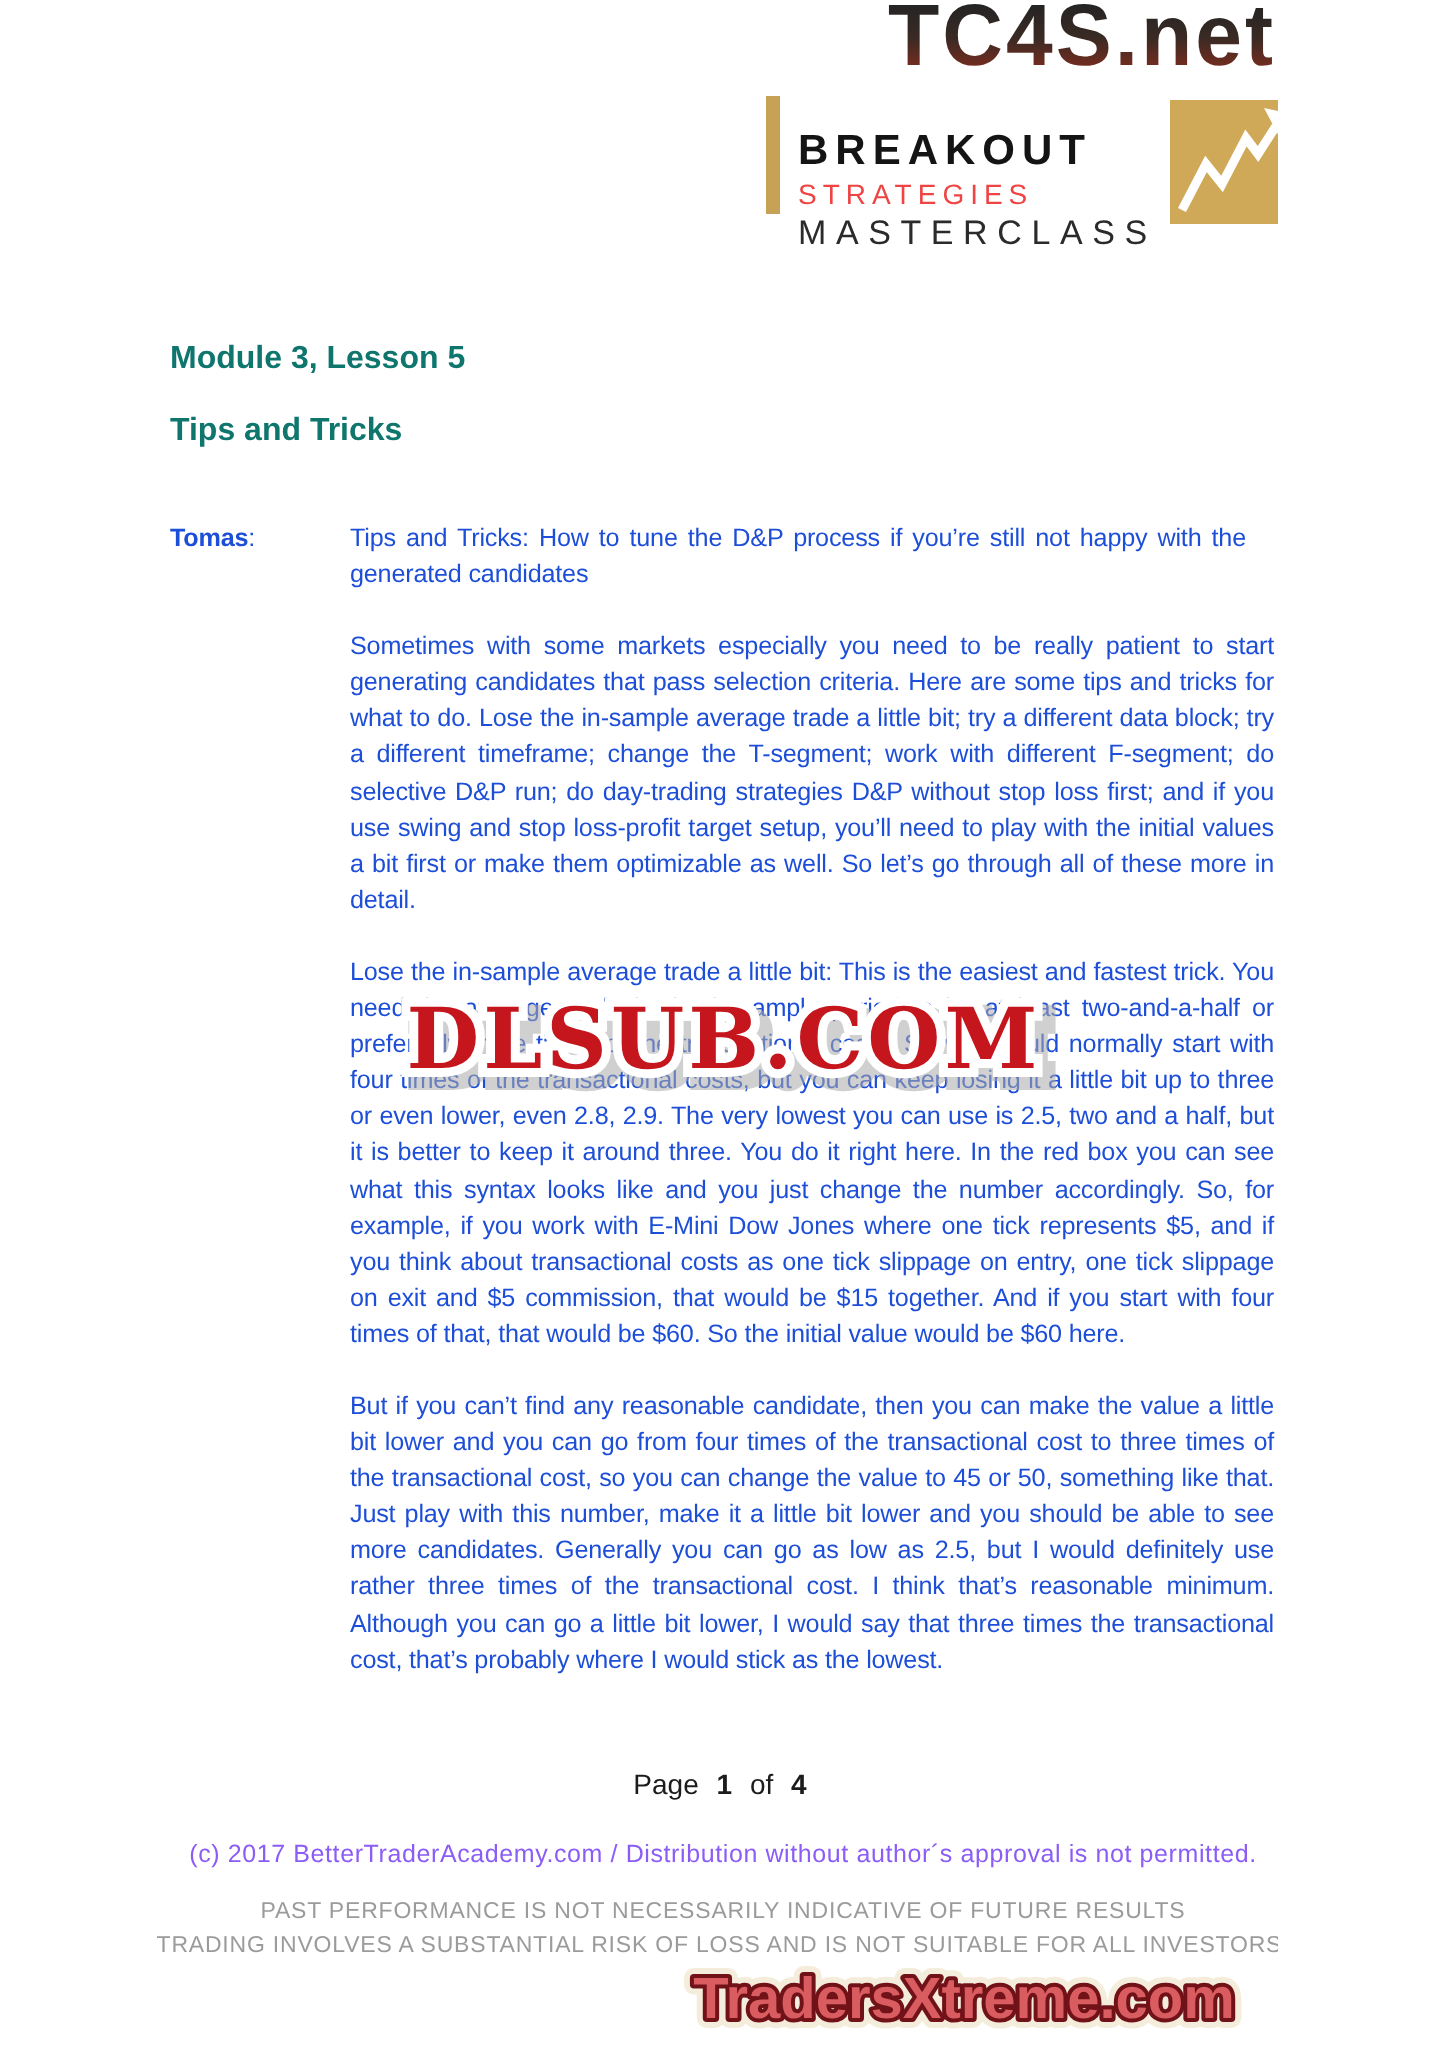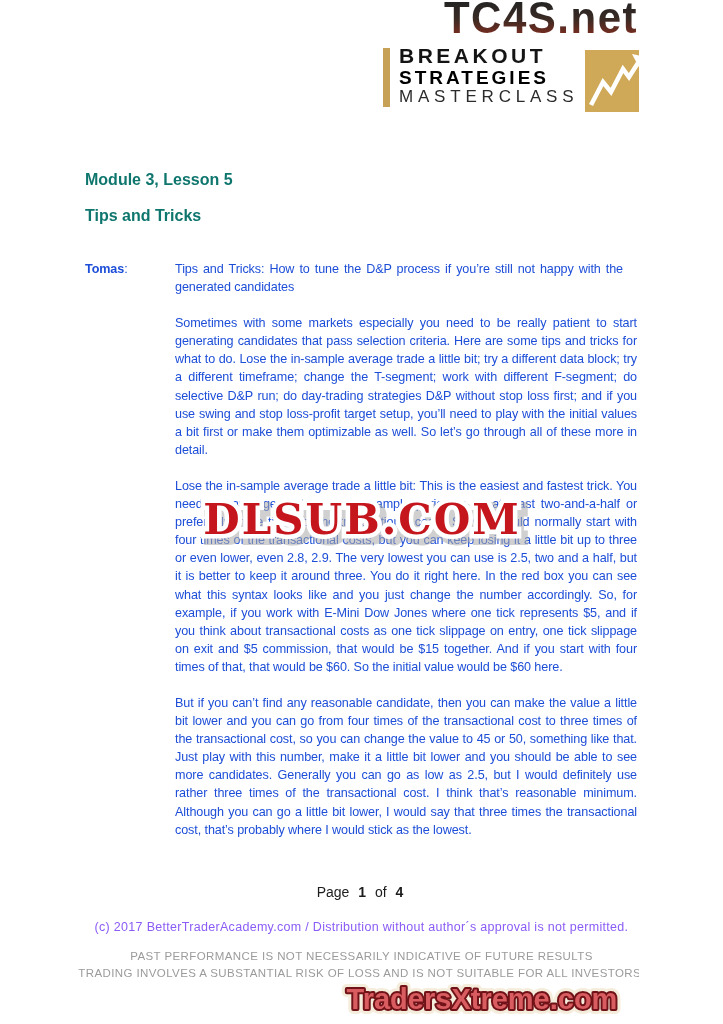--- a/index.html
+++ b/index.html
@@ -14,22 +14,22 @@
     font-size:42px; font-weight:bold; letter-spacing:1.5px;
     background:linear-gradient(180deg,#242424 18%, #3a2a24 52%, #6e2c20 78%, #8f3c28 100%);
     -webkit-background-clip:text; background-clip:text; color:transparent;
     transform:scaleY(1.04); transform-origin:top right;
   }
 
   
   .logo { position:absolute; left:383px; top:45px; display:flex; align-items:flex-start; }
   .logo-bar { width:7px; height:59px; background:#C7A156; margin-top:3px; }
   .logo-text { margin-left:9px; white-space:nowrap; }
-  .logo-breakout  { font-size:21px; font-weight:bold; color:#141414; letter-spacing:3.5px; line-height:22px; }
-  .logo-strategies{ font-size:19px; font-weight:bold; color:#000000; letter-spacing:3px;  line-height:21px; }
+  .logo-breakout  { font-size:21px; font-weight:bold; color:#141414; letter-spacing:3.5px; line-height:22px;margin-top:20px; }
+  .logo-strategies{ font-size:14px; font-weight:normal; color:#ef4444; letter-spacing:3px;  line-height:21px; }
   .logo-masterclass{ font-size:17px; font-weight:normal; color:#2b2b2b; letter-spacing:4.8px; line-height:18px; }
   .logo-square { width:66px; height:62px; background:#CFA958; margin-left:7px; margin-top:5px; }
 
   
   .titles { position:absolute; left:85px; top:171px; width:552px; text-align:left; color:#0f766e; }
   .title-line { font-size:16px; font-weight:bold; }
   .title-line + .title-line { margin-top:18px; }
 
   
   .transcript { position:absolute; left:85px; top:260px; width:552px;

